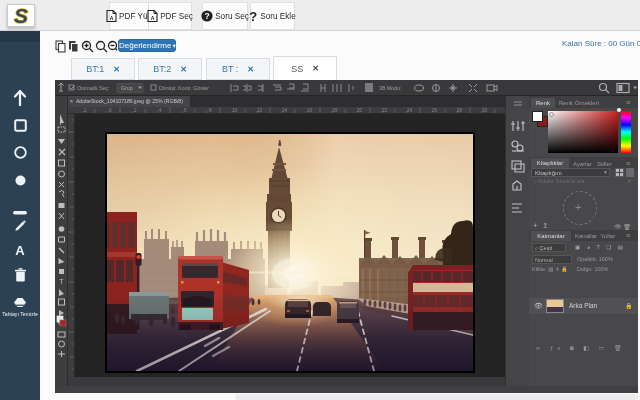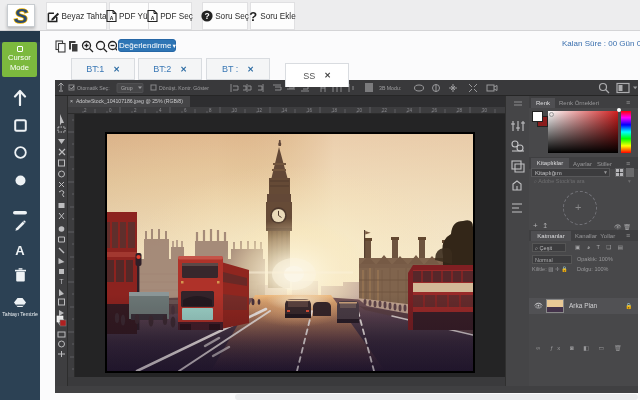--- a/index.html
+++ b/index.html
@@ -21,21 +21,21 @@
 .sicon { position:absolute; left:0; width:40px; text-align:center; color:#eef2f5; }
 
 
 #row2icons { position:absolute; left:55px; top:40px; }
 #degbtn { position:absolute; left:118px; top:39px; width:58px; height:13px; background:#2e75b5; border:1px solid #2667a6; border-radius:3px; color:#fff; font-size:8px; text-align:center; line-height:11px; white-space:nowrap; }
 #kalan { position:absolute; left:562px; top:39px; color:#3a6fae; font-size:8px; white-space:nowrap; }
 
 
 .tab { position:absolute; top:58px; height:22px; background:#f4f5f6; border:1px solid #d9dce0; color:#3a78b5; font-size:9px; display:flex; align-items:center; justify-content:center; gap:9px; }
 .tab .x { font-weight:bold; color:#2e6da4; font-size:8px; }
-#tab4 { top:63px; height:24px; background:#fff; border-bottom:0; color:#555; z-index:3;margin-left:12px; }
+#tab4 { top:56px; height:24px; background:#fff; border-bottom:0; color:#555; z-index:3; }
 #tab4 .x { color:#444; }
 
 
 #ps { position:absolute; left:55px; top:80px; width:583px; height:313px; background:#3a3a3c; overflow:hidden; font-size:6px; }
 #ps-options { position:absolute; left:0; top:0; width:583px; height:16px; background:#39393b; border-bottom:1px solid #262626; color:#b9b9bb; }
 #ps-tabbar { position:absolute; left:0; top:16px; width:583px; height:11px; background:#2e2e30; }
 #ps-doctab { position:absolute; left:11px; top:16px; width:124px; height:11px; background:#454547; color:#c9c9cb; font-size:5.2px; line-height:11px; padding-left:4px; white-space:nowrap; overflow:hidden; letter-spacing:0; }
 #ps-tools { position:absolute; left:0; top:16px; width:13px; height:290px; background:#3e3e40; border-right:1px solid #2d2d2d; }
 #ps-hruler { position:absolute; left:13px; top:27px; width:437px; height:7px; background:#3d3d3f; border-bottom:1px solid #2c2c2c; overflow:hidden; }
 #ps-vruler { position:absolute; left:13px; top:34px; width:7px; height:263px; background:#3d3d3f; border-right:1px solid #2c2c2c; overflow:hidden; }
@@ -50,27 +50,20 @@
 </head>
 <body>
 <div id="page">
 
   <div id="header"></div>
   <div id="logo">
     <svg width="26" height="21" viewBox="0 0 26 21">
       <text x="13" y="18" font-size="21" font-weight="bold" font-style="italic" text-anchor="middle" fill="#2c4a6e" stroke="#f0b400" stroke-width="1.4" paint-order="stroke" font-family="Liberation Sans">S</text>
     </svg>
   </div>
-  <div class="hbtn" style="left:46px;width:61px;">
-    <svg width="13" height="13" viewBox="0 0 14 14">
-        <path d="M1.5 3.5 h6 M1.5 3.5 v9 h9 v-5" fill="none" stroke="#222" stroke-width="1.6"></path>
-        <path d="M5 9.5 L11.5 3 L13 4.5 L6.5 11 L4.6 11.4 Z" fill="#222"></path>
-      </svg>
-    Beyaz Tahta
-  </div>
   <div class="hbtn" style="left:109px;width:46px;">
     <svg width="11" height="12" viewBox="0 0 11 12">
         <path d="M1 .5 h6 l3 3 v8 h-9 z" fill="none" stroke="#222" stroke-width="1.1"></path>
         <path d="M7 .5 v3 h3" fill="none" stroke="#222" stroke-width="1"></path>
         <text x="5.5" y="9.5" font-size="5" font-weight="bold" text-anchor="middle" fill="#222">A</text>
       </svg>
     PDF Yükle
   </div>
   <div class="hbtn" style="left:148px;width:44px;">
     <svg width="11" height="12" viewBox="0 0 11 12">
@@ -87,21 +80,20 @@
       </svg>
     Soru Seç
   </div>
   <div class="hbtn" style="left:250px;width:45px;">
     <span style="font-size:13px;font-weight:bold;color:#222;margin-right:1px;">?</span>
     Soru Ekle
   </div>
 
   <div id="sidebar">
     <div class="top"></div>
-    <div id="cursorbtn"><span class="sq"></span>Cursor<br>Mode</div>
     <div class="sicon" style="top:57px;">
       <svg width="16" height="18" viewBox="0 0 16 18">
           <path d="M8 17 V4 M3 8.5 L8 3 L13 8.5" fill="none" stroke="#eef2f5" stroke-width="2.2" stroke-linecap="round" stroke-linejoin="round"></path>
         </svg>
     </div>
     <div class="sicon" style="top:87px;">
       <svg width="13" height="13" viewBox="0 0 13 13">
           <rect x="1.2" y="1.2" width="10.6" height="10.6" rx="1.5" fill="none" stroke="#eef2f5" stroke-width="2"></rect>
         </svg>
     </div>

